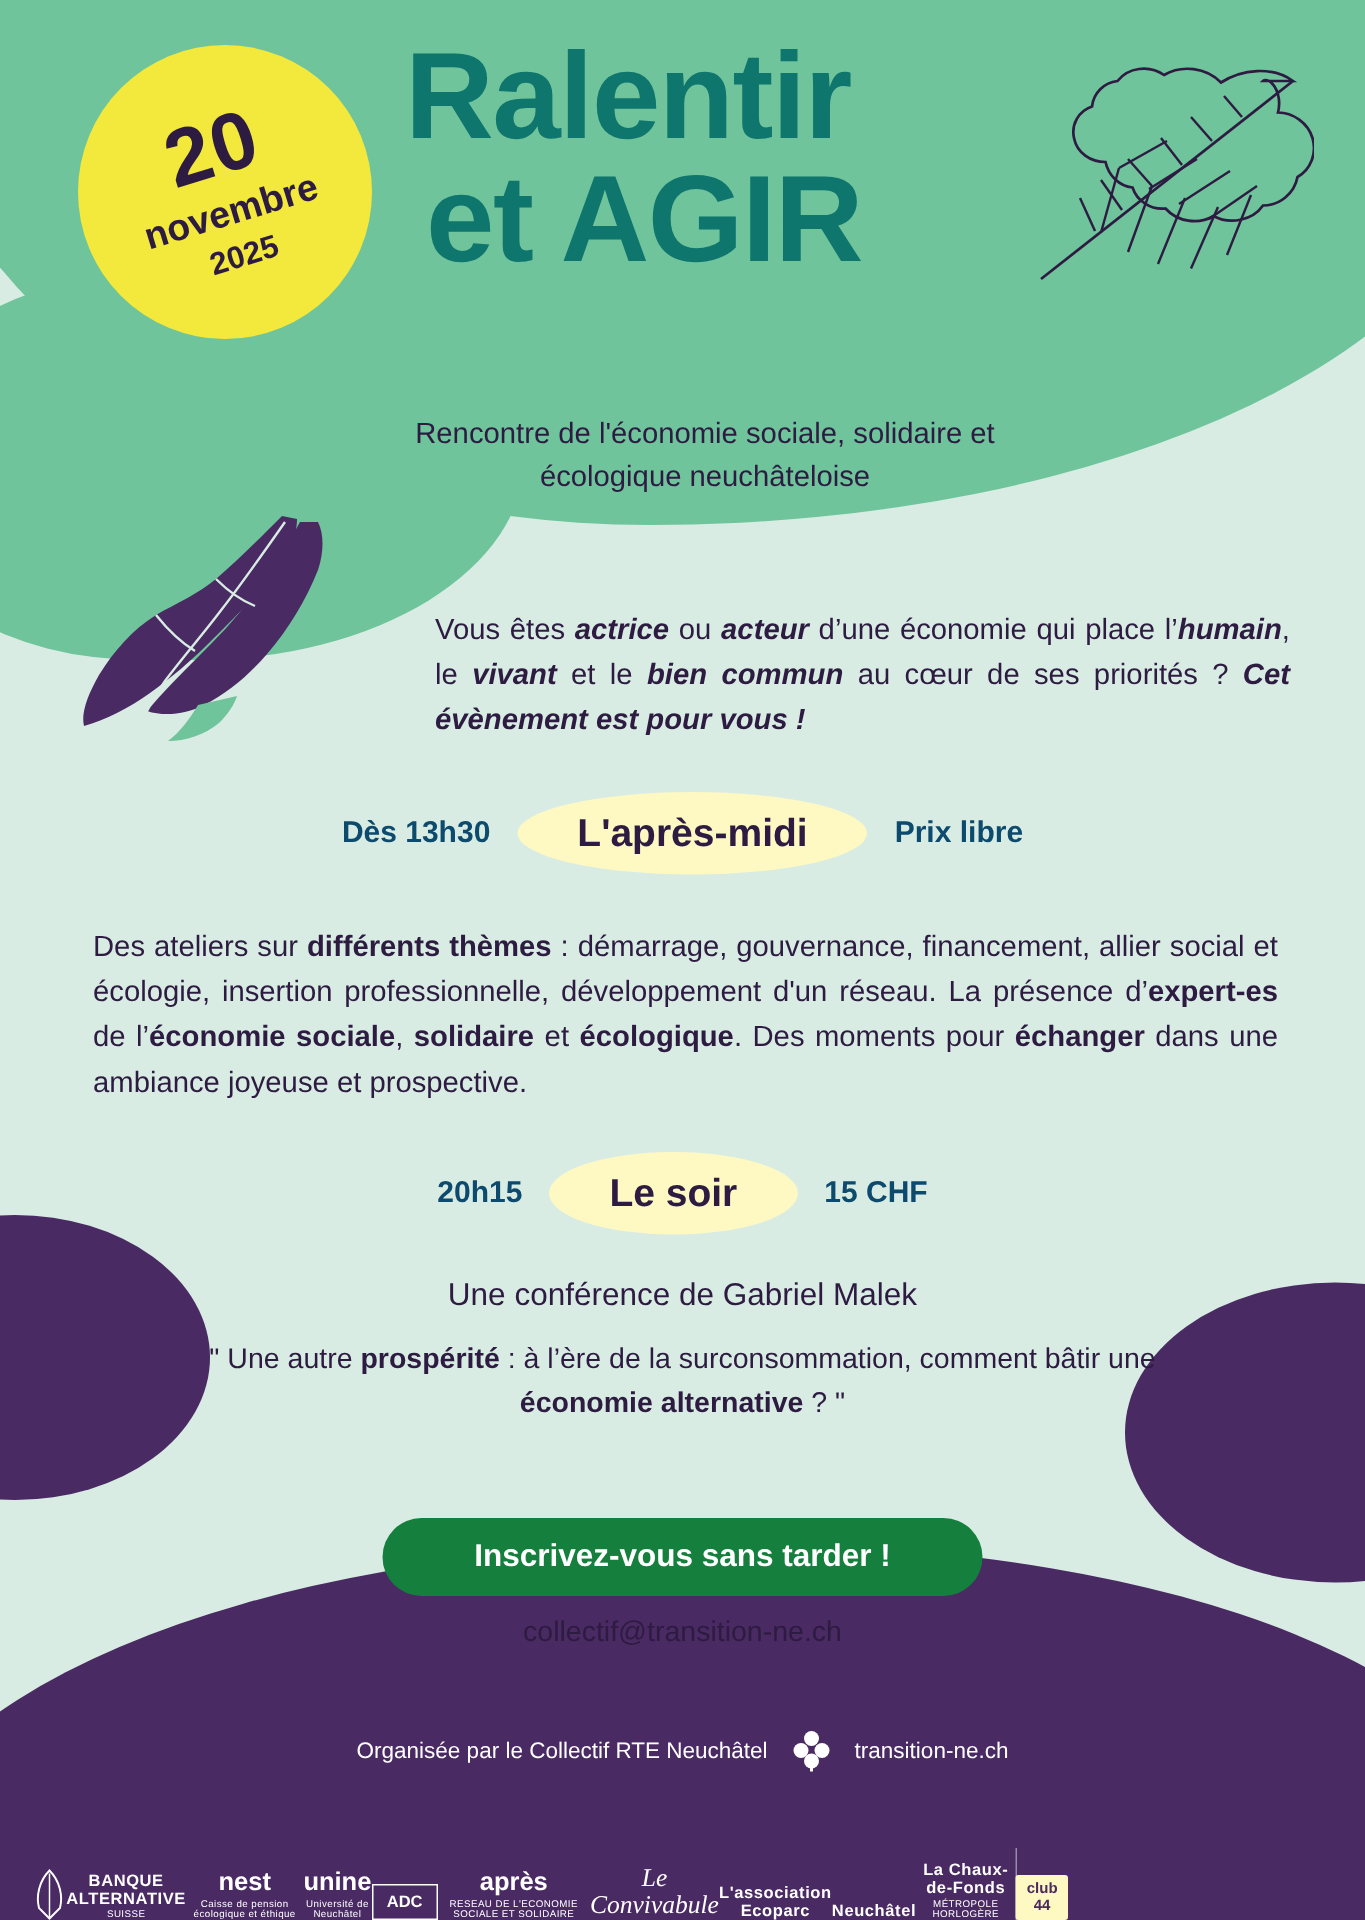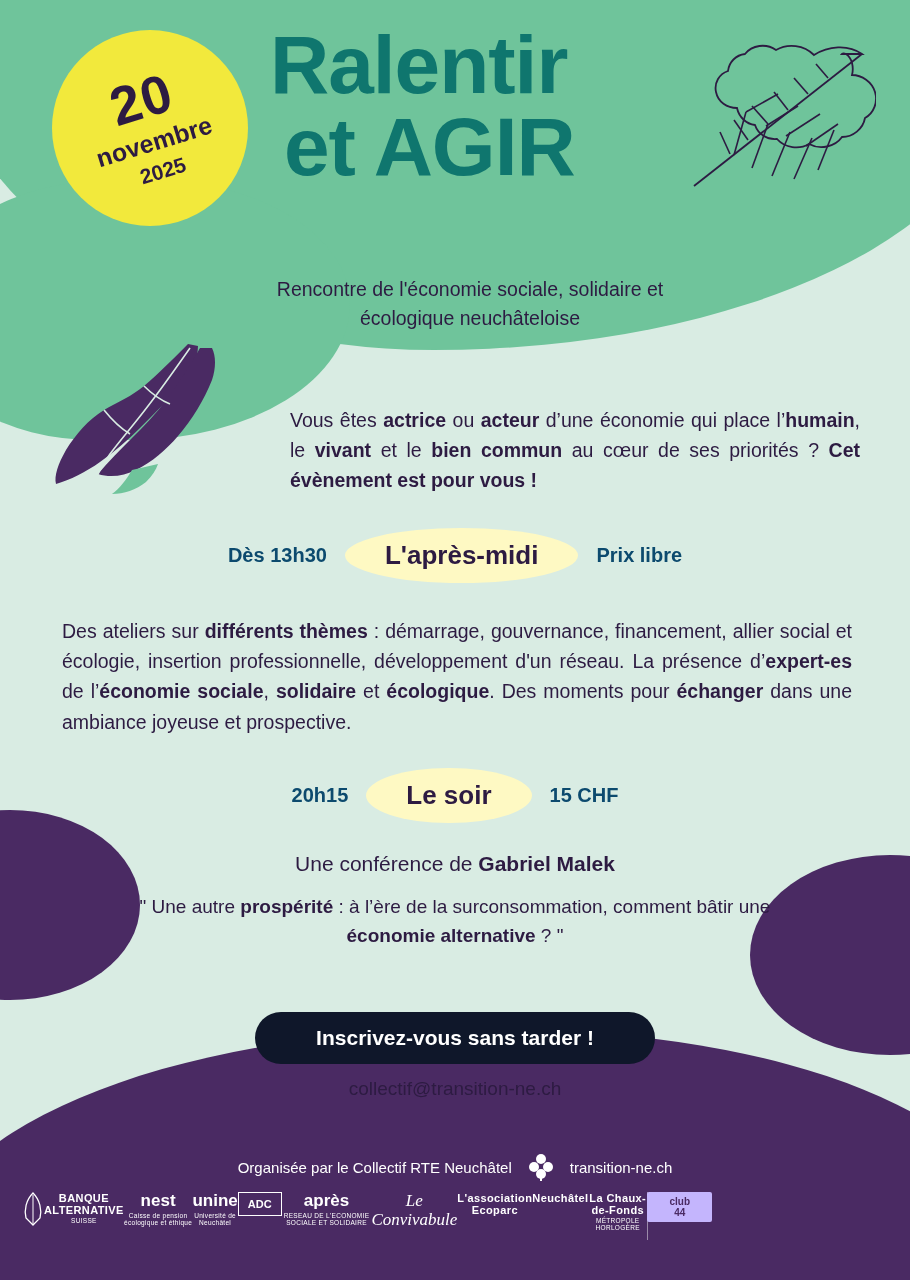--- a/index.html
+++ b/index.html
@@ -109,21 +109,21 @@
     position: absolute; top: 338px; left: 40px;
     z-index: 6;
   }
 
   
   .intro {
     position: absolute; top: 405px; left: 290px; width: 570px;
     z-index: 6; color: #2d1b42;
     font-size: 19.5px; line-height: 1.55; text-align: justify;
   }
-  .intro b { font-weight: bold; }
+  .intro b { font-weight: bold; font-style: italic; }
 
   
   .session {
     position: absolute; left: 0; width: 910px;
     z-index: 6; display: flex; align-items: center; justify-content: center;
     gap: 18px;
   }
   .session-afternoon { top: 528px; }
   .session-evening { top: 768px; }
   .session .time, .session .price {
@@ -143,37 +143,37 @@
     font-size: 19.5px; line-height: 1.55;
   }
   .ateliers { top: 616px; text-align: justify; }
   .ateliers b { font-weight: bold; }
 
   .conf-speaker {
     position: absolute; top: 852px; left: 0; width: 910px;
     text-align: center; z-index: 6;
     color: #2d1b42; font-size: 21px;
   }
-  .conf-speaker b { font-weight: bold; }
+  .conf-speaker b { font-weight: normal; }
   .conf-quote {
     position: absolute; top: 892px; left: 125px; width: 660px;
     text-align: center; z-index: 6;
     color: #2d1b42; font-size: 19px; line-height: 1.55;
   }
   .conf-quote b { font-weight: bold; }
   .conf-place {
     position: absolute; top: 960px; left: 0; width: 910px;
     text-align: center; z-index: 6;
     color: #2d1b42; font-size: 19px; font-weight: bold;
   }
 
   .cta {
     position: absolute; top: 1012px; left: 255px;
     width: 400px; height: 52px;
-    background: #0f172a; color: #ffffff;
+    background: #15803d; color: #ffffff;
     border: none; border-radius: 26px;
     font-family: "Liberation Sans", sans-serif;
     font-size: 21px; font-weight: bold;
     z-index: 7; cursor: pointer;
   }
   .email {
     position: absolute; top: 1078px; left: 0; width: 910px;
     text-align: center; z-index: 7;
     color: #2d1b42; font-size: 19px;
   }
@@ -185,41 +185,41 @@
   }
   .org-logo {
     width: 26px; height: 30px;
   }
 
   
   .sponsors {
     position: absolute; bottom: 0; left: 0;
     width: 734px; height: 88px;
     z-index: 8;
-    display: flex; align-items: flex-start; justify-content: space-between;
+    display: flex; align-items: flex-end; justify-content: space-between;
     padding: 0 22px;
     color: #ffffff;
   }
   .sp {
     display: flex; flex-direction: column; align-items: center; justify-content: center;
     text-align: center; line-height: 1.1;
   }
   .sp-name { font-size: 11px; font-weight: bold; letter-spacing: 0.4px; }
   .sp-sub { font-size: 6.5px; letter-spacing: 0.3px; margin-top: 1px; }
   .sp-big { font-size: 17px; font-weight: bold; }
   .sp-script { font-size: 17px; font-family: "Liberation Serif", serif; font-style: italic; }
   .sp-divider {
     width: 1px; height: 48px; background: rgba(255,255,255,0.45);
   }
   .sp-box {
     border: 1.5px solid #ffffff; padding: 5px 9px; font-size: 11px; font-weight: bold;
   }
   .sp-badge {
-    background: #c4b5fd; color: #4a2a63; font-size: 10px; font-weight: bold;
-    padding: 4px 22px; border-radius: 2px;
+    background: #fef9c3; color: #4a2a63; font-size: 10px; font-weight: bold;
+    padding: 4px 7px; border-radius: 2px;
   }
 </style>
 </head>
 <body>
 
 <div class="poster">
 
   <div class="blob-green-top"></div>
   <div class="blob-green-top2"></div>
   <div class="blob-purple-left"></div>

